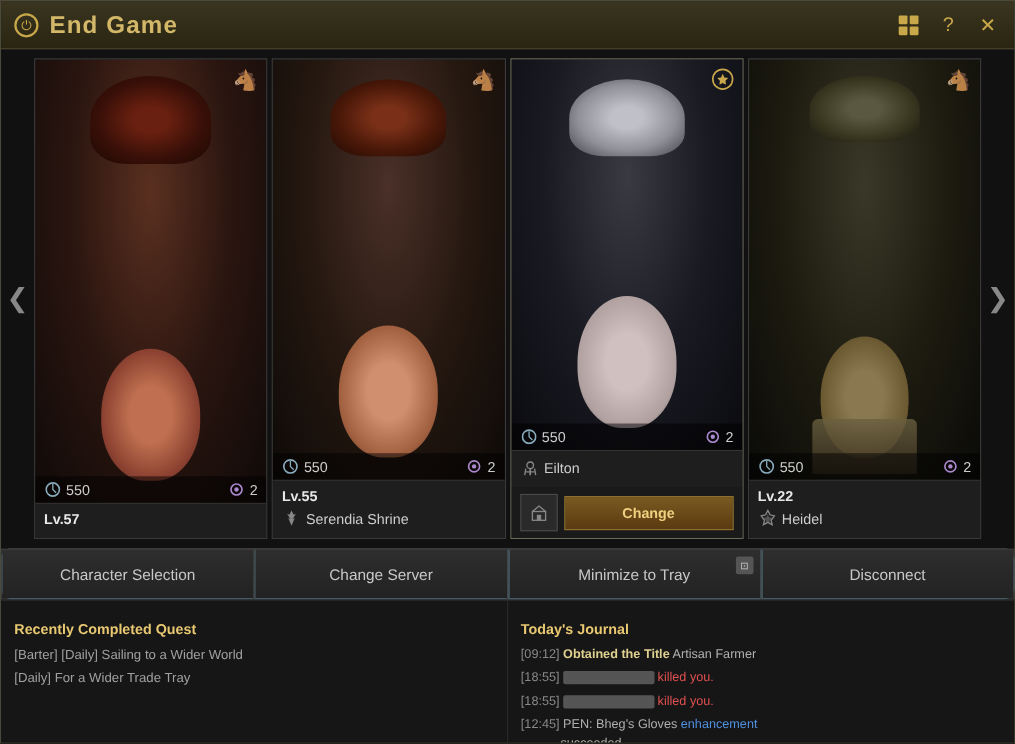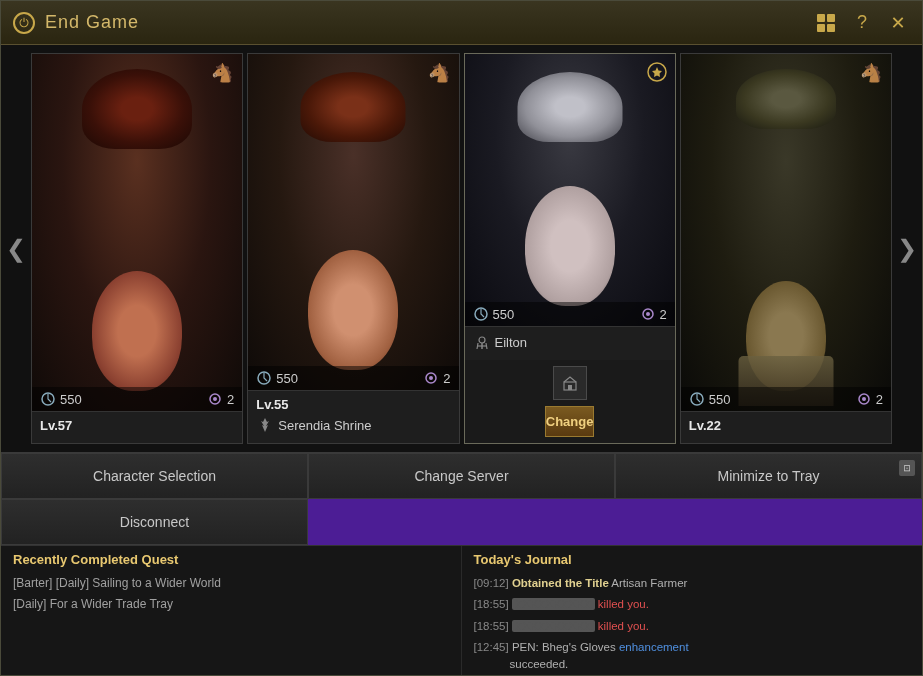--- a/index.html
+++ b/index.html
@@ -46,22 +46,22 @@
       border-radius: 50%;
       display: flex;
       align-items: center;
       justify-content: center;
       color: #c8a84a;
       font-size: 12px;
     }
 
     .title-text {
       color: #d4b86a;
-      font-size: 18px;
-      font-weight: 400;
+      font-size: 22px;
+      font-weight: 700;
       letter-spacing: 1px;
     }
 
     .title-bar-right {
       display: flex;
       align-items: center;
       gap: 12px;
     }
 
     .title-btn {
@@ -216,21 +216,20 @@
       color: #ccc;
       font-size: 13px;
     }
 
     .card-actions {
       padding: 6px 8px;
       background: #1a1a1a;
       display: flex;
       gap: 6px;
       align-items: center;
-      flex-direction: column;
     }
 
     .btn-change {
       flex: 1;
       background: linear-gradient(180deg, #7a5a20 0%, #5a3a10 100%);
       border: 1px solid #9a7a30;
       color: #f0d080;
       font-size: 13px;
       padding: 7px 0;
       cursor: pointer;
@@ -246,25 +245,26 @@
       display: flex;
       align-items: center;
       justify-content: center;
       cursor: pointer;
       font-size: 14px;
     }
 
     
     .bottom-buttons {
       display: grid;
-      grid-template-columns: 1fr 1fr 1fr;
+      grid-template-columns: 1fr 1fr 1fr 1fr;
       gap: 0;
-      background: #4c1d95;
+      background: #7dd3fc;
       border-top: 1px solid #3a3a3a;
       flex-shrink: 0;
+      border-radius: 10px;
     }
 
     .bottom-btn {
       background: linear-gradient(180deg, #2e2e2e 0%, #222 100%);
       border: 1px solid #3a3a3a;
       color: #c8c8c8;
       font-size: 14px;
       padding: 14px 0;
       cursor: pointer;
       text-align: center;
@@ -276,21 +276,21 @@
       display: grid;
       grid-template-columns: 1fr 1fr;
       gap: 0;
       background: #161616;
       border-top: 1px solid #333;
       height: 130px;
       flex-shrink: 0;
     }
 
     .info-panel {
-      padding: 6px 12px;
+      padding: 18px 12px;
       border-right: 1px solid #2a2a2a;
       overflow: hidden;
     }
 
     .info-panel:last-child { border-right: none; }
 
     .panel-title {
       color: #e8c870;
       font-size: 13px;
       font-weight: 600;
@@ -603,20 +603,29 @@
                     <circle cx="7" cy="7" r="5" fill="none" stroke="#a8c" stroke-width="1.5"></circle>
                     <circle cx="7" cy="7" r="2" fill="#a8c"></circle>
                   </svg>
               </div>
               <span style="color:#ccc;font-size:13px;">2</span>
             </div>
           </div>
         </div>
         <div class="card-info">
           <div class="char-level">Lv.22</div>
+          <div class="char-location">
+            <div class="location-icon">
+              <svg width="18" height="18" viewBox="0 0 18 18">
+                  <path d="M9 2 L11 6 L15 7 L12 11 L13 15 L9 13 L5 15 L6 11 L3 7 L7 6 Z" fill="none" stroke="#888" stroke-width="1.2"></path>
+                  <path d="M9 5 L10 8 L13 9 L10.5 11.5 L11 14.5 L9 13 L7 14.5 L7.5 11.5 L5 9 L8 8 Z" fill="#888" opacity="0.5"></path>
+                </svg>
+            </div>
+            <span class="char-name">Heidel</span>
+          </div>
         </div>
       </div>
 
     </div>
 
     <div class="nav-arrow">❯</div>
   </div>
 
   <div class="bottom-buttons">
     <button class="bottom-btn">Character Selection</button>

